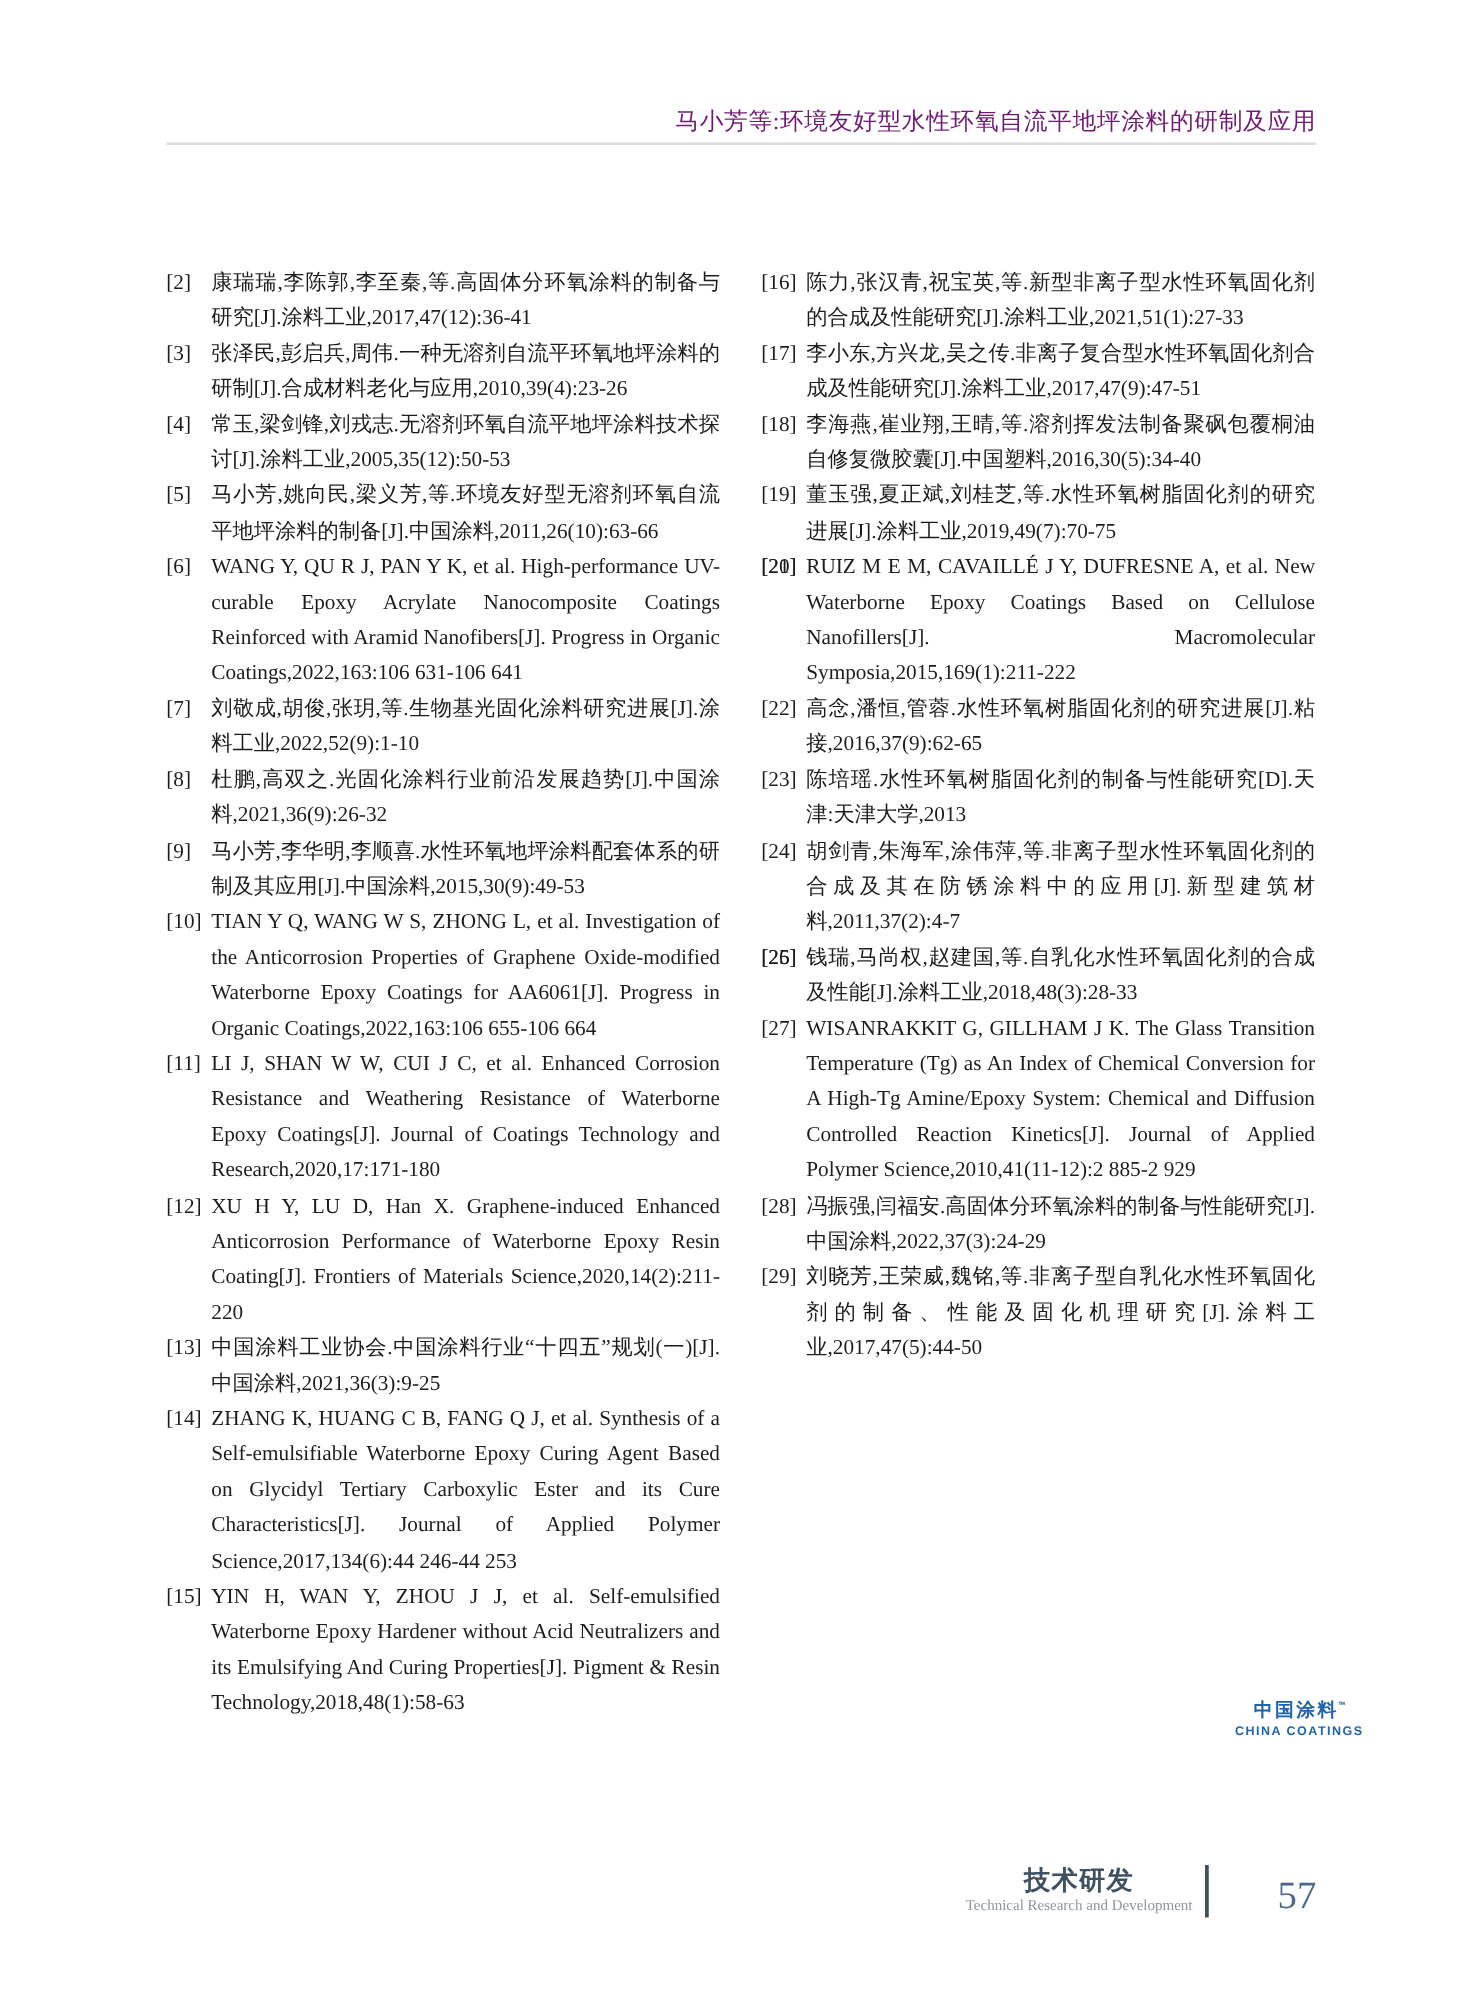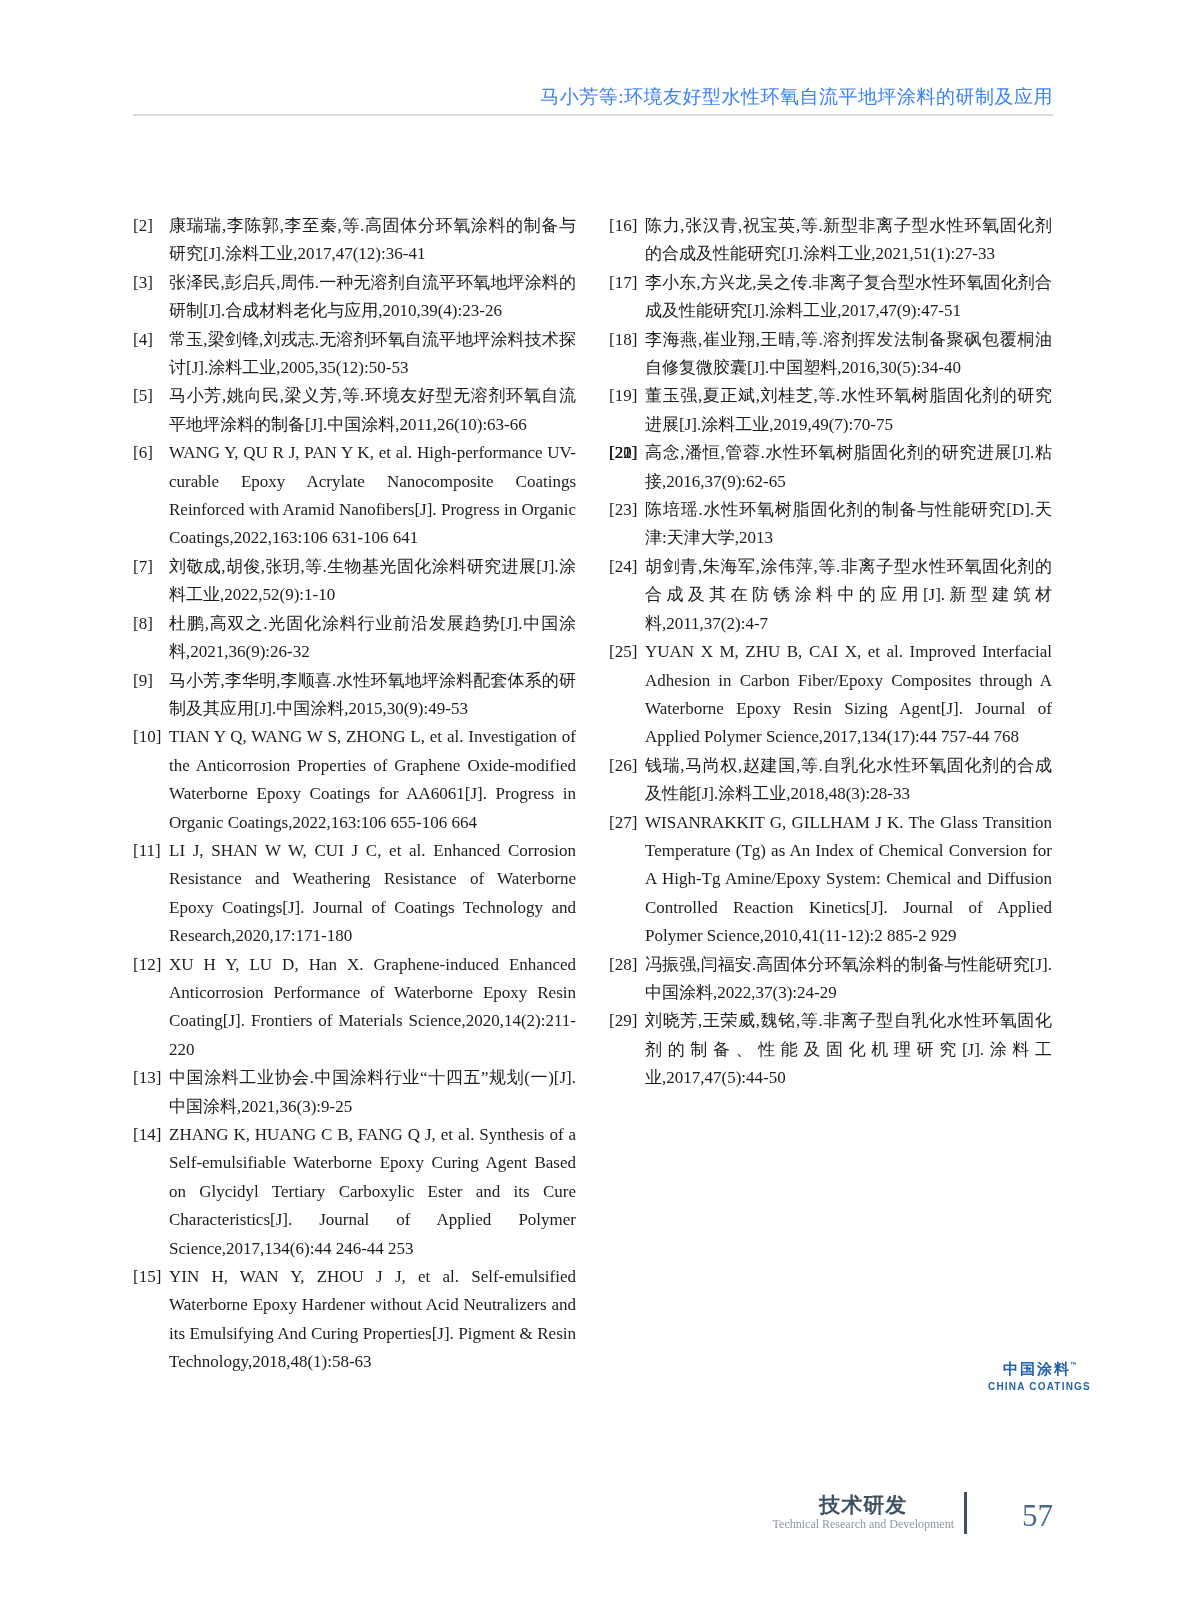--- a/index.html
+++ b/index.html
@@ -12,21 +12,21 @@
     overflow: hidden;
   }
 
   
   .running-header {
     position: absolute;
     top: 84px; right: 134px;
     font-family: Liberation Serif, serif;
     font-size: 19px;
     letter-spacing: 0.5px;
-    color: #3b82f6;
+    color: #701a75;
   }
   .header-rule {
     position: absolute;
     top: 114px; left: 133px; right: 134px;
     height: 2px;
     background: #dadde0;
   }
 
   
   .columns {
@@ -143,25 +143,25 @@
       <div class="ref-item"><span class="ref-id">[13]</span><span>中国涂料工业协会.中国涂料行业“十四五”规划(一)[J].中国涂料,2021,36(3):9-25</span></div>
       <div class="ref-item"><span class="ref-id">[14]</span><span>ZHANG K, HUANG C B, FANG Q J, et al. Synthesis of a Self-emulsifiable Waterborne Epoxy Curing Agent Based on Glycidyl Tertiary Carboxylic Ester and its Cure Characteristics[J]. Journal of Applied Polymer Science,2017,134(6):44 246-44 253</span></div>
       <div class="ref-item"><span class="ref-id">[15]</span><span>YIN H, WAN Y, ZHOU J J, et al. Self-emulsified Waterborne Epoxy Hardener without Acid Neutralizers and its Emulsifying And Curing Properties[J]. Pigment &amp; Resin Technology,2018,48(1):58-63</span></div>
     </div>
   <div class="ref-column" id="col-right">
       <div class="ref-item"><span class="ref-id">[16]</span><span>陈力,张汉青,祝宝英,等.新型非离子型水性环氧固化剂的合成及性能研究[J].涂料工业,2021,51(1):27-33</span></div>
       <div class="ref-item"><span class="ref-id">[17]</span><span>李小东,方兴龙,吴之传.非离子复合型水性环氧固化剂合成及性能研究[J].涂料工业,2017,47(9):47-51</span></div>
       <div class="ref-item"><span class="ref-id">[18]</span><span>李海燕,崔业翔,王晴,等.溶剂挥发法制备聚砜包覆桐油自修复微胶囊[J].中国塑料,2016,30(5):34-40</span></div>
       <div class="ref-item"><span class="ref-id">[19]</span><span>董玉强,夏正斌,刘桂芝,等.水性环氧树脂固化剂的研究进展[J].涂料工业,2019,49(7):70-75</span></div>
       <div class="ref-item"><span class="ref-id">[20]</span></div>
-      <div class="ref-item"><span class="ref-id">[21]</span></div>
+      <div class="ref-item"><span class="ref-id">[21]</span><span>RUIZ M E M, CAVAILLÉ J Y, DUFRESNE A, et al. New Waterborne Epoxy Coatings Based on Cellulose Nanofillers[J]. Macromolecular Symposia,2015,169(1):211-222</span></div>
       <div class="ref-item"><span class="ref-id">[22]</span><span>高念,潘恒,管蓉.水性环氧树脂固化剂的研究进展[J].粘接,2016,37(9):62-65</span></div>
       <div class="ref-item"><span class="ref-id">[23]</span><span>陈培瑶.水性环氧树脂固化剂的制备与性能研究[D].天津:天津大学,2013</span></div>
       <div class="ref-item"><span class="ref-id">[24]</span><span>胡剑青,朱海军,涂伟萍,等.非离子型水性环氧固化剂的合成及其在防锈涂料中的应用[J].新型建筑材料,2011,37(2):4-7</span></div>
-      <div class="ref-item"><span class="ref-id">[25]</span><span>YUAN X M, ZHU B, CAI X, et al. Improved Interfacial Adhesion in Carbon Fiber/Epoxy Composites through A Waterborne Epoxy Resin Sizing Agent[J]. Journal of Applied Polymer Science,2017,134(17):44 757-44 768</span></div>
+      <div class="ref-item"><span class="ref-id">[25]</span></div>
       <div class="ref-item"><span class="ref-id">[26]</span><span>钱瑞,马尚权,赵建国,等.自乳化水性环氧固化剂的合成及性能[J].涂料工业,2018,48(3):28-33</span></div>
       <div class="ref-item"><span class="ref-id">[27]</span><span>WISANRAKKIT G, GILLHAM J K. The Glass Transition Temperature (Tg) as An Index of Chemical Conversion for A High-Tg Amine/Epoxy System: Chemical and Diffusion Controlled Reaction Kinetics[J]. Journal of Applied Polymer Science,2010,41(11-12):2 885-2 929</span></div>
       <div class="ref-item"><span class="ref-id">[28]</span><span>冯振强,闫福安.高固体分环氧涂料的制备与性能研究[J].中国涂料,2022,37(3):24-29</span></div>
       <div class="ref-item"><span class="ref-id">[29]</span><span>刘晓芳,王荣威,魏铭,等.非离子型自乳化水性环氧固化剂的制备、性能及固化机理研究[J].涂料工业,2017,47(5):44-50</span></div>
     </div>
 </div>
 
 <div class="logo">
   <div class="logo-cn"><span>中国涂料</span><span class="logo-tm">™</span></div>
   <div class="logo-en">CHINA COATINGS</div>

